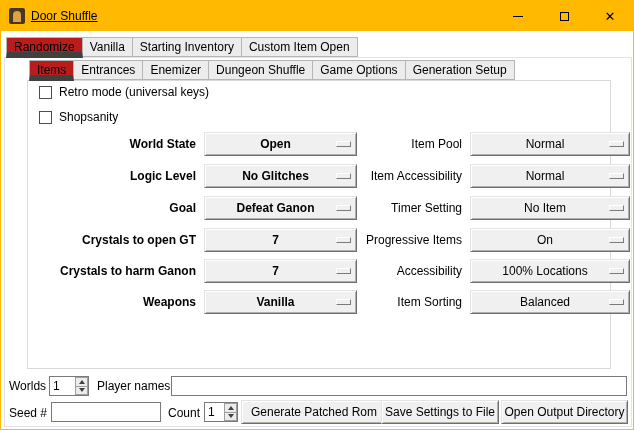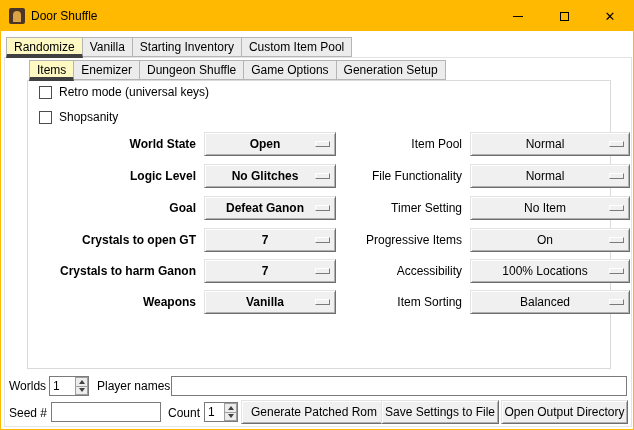--- a/index.html
+++ b/index.html
@@ -3,54 +3,54 @@
 <meta charset="utf-8">
 <style>
   * { margin:0; padding:0; box-sizing:border-box; }
   body { font-family:"Liberation Sans","DejaVu Sans",sans-serif; font-size:12px; color:#000; background:#fff; }
   .window { position:relative; width:634px; height:430px; background:#ffffff; border:1px solid #ffb900; overflow:hidden; }
 
   
   .titlebar { position:absolute; top:0; left:0; width:632px; height:30px; background:#ffb900; display:flex; align-items:center; z-index:5; }
   .app-icon { width:16px; height:16px; margin-left:8px; position:relative; background:#4a3526; border-radius:2px; flex:none; }
   .app-icon::after { content:""; position:absolute; left:4px; top:3px; width:8px; height:11px; background:#d9a441; border-radius:4px 4px 0 0; }
-  .title-text { margin-left:6px; font-size:12px; }
+  .title-text { margin-left:6px; font-size:12px;text-decoration:underline; }
   .win-controls { margin-left:auto; display:flex; height:100%; }
   .win-btn { width:46px; height:100%; display:flex; align-items:center; justify-content:center; cursor:default; }
   .glyph-min { width:10px; height:1px; background:#000; }
   .glyph-max { width:9px; height:9px; border:1px solid #000; }
   .glyph-close { font-size:13px; line-height:1; }
 
   
   .pane { position:absolute; background:#fff; }
   .pane-outer { left:3px; top:56px; width:628px; height:370px; border:1px solid #e3e3e3; }
   .pane-inner { left:26px; top:79px; width:584px; height:289px; border:1px solid #d9d9d9; }
 
   
   .tabs { position:absolute; display:flex; z-index:3; }
   .tabs-primary { left:5px; top:36px; }
   .tabs-secondary { left:28px; top:59px; }
   .tab { height:20px; line-height:19px; padding:0 7px; background:#ececec; border:1px solid #b5b5b5; cursor:default; white-space:nowrap; }
   .tab + .tab { margin-left:-1px; }
-  .tab.active { background:#fef9c3; height:21px; border-bottom:4px solid #404040; position:relative; z-index:4; }
+  .tab.active { background:#b91c1c; height:21px; border-bottom:6px solid #404040; position:relative; z-index:4; }
 
   
   .check-row { position:absolute; left:38px; display:flex; align-items:center; height:14px; z-index:2; }
   .checkbox { width:13px; height:13px; background:#fff; border:1px solid #4d4d4d; margin-right:7px; flex:none; }
 
   
   .setting-row { position:absolute; display:flex; align-items:center; height:24px; z-index:2; }
   .setting-row.left { left:28px;font-weight:bold; }
   .setting-row.right { left:330px;padding-left:33px; }
   .setting-label { text-align:right; margin-right:8px; }
   .setting-row.left .setting-label { width:167px; }
   .setting-row.right .setting-label { width:98px; }
   .dropdown { position:relative; height:24px; background:#f0f0f0; border:1px solid; border-color:#e3e3e3 #6e6e6e #6e6e6e #e3e3e3;
               box-shadow: inset 1px 1px 0 #ffffff, inset -1px -1px 0 #b0b0b0; display:flex; align-items:center; justify-content:center; cursor:default; }
-  .setting-row.left .dropdown { width:132px; }
+  .setting-row.left .dropdown { width:153px; }
   .setting-row.right .dropdown { width:160px; }
   .dropdown-value { margin-right:10px; }
   .dropdown-indicator { position:absolute; right:5px; top:8px; width:15px; height:6px; background:#f0f0f0; border:1px solid;
                         border-color:#ffffff #7a7a7a #7a7a7a #ffffff; }
 
   
   .bottom-row { position:absolute; left:0; width:632px; z-index:2; }
   .row-worlds { top:374px; height:22px; }
   .row-seed { top:399px; height:24px; }
   .field-label { position:absolute; font-size:12px; }
@@ -87,25 +87,26 @@
     </div>
   </div>
 
   <div class="pane pane-outer"></div>
   <div class="pane pane-inner"></div>
 
   <div class="tabs tabs-primary">
     <div class="tab active">Randomize</div>
     <div class="tab">Vanilla</div>
     <div class="tab">Starting Inventory</div>
-    <div class="tab">Custom Item Pool</div>
+    <div class="tab">Custom Item Open</div>
   </div>
 
   <div class="tabs tabs-secondary">
     <div class="tab active">Items</div>
+    <div class="tab">Entrances</div>
     <div class="tab">Enemizer</div>
     <div class="tab">Dungeon Shuffle</div>
     <div class="tab">Game Options</div>
     <div class="tab">Generation Setup</div>
   </div>
 
   <div class="check-row" style="top:84px">
     <span class="checkbox"></span>
     <span class="check-label">Retro mode (universal keys)</span>
   </div>
@@ -158,21 +159,21 @@
   </div>
 
   <div class="setting-row right" style="top:131px">
     <span class="setting-label">Item Pool</span>
     <div class="dropdown">
       <span class="dropdown-value">Normal</span>
       <span class="dropdown-indicator"></span>
     </div>
   </div>
   <div class="setting-row right" style="top:163px">
-    <span class="setting-label">File Functionality</span>
+    <span class="setting-label">Item Accessibility</span>
     <div class="dropdown">
       <span class="dropdown-value">Normal</span>
       <span class="dropdown-indicator"></span>
     </div>
   </div>
   <div class="setting-row right" style="top:195px">
     <span class="setting-label">Timer Setting</span>
     <div class="dropdown">
       <span class="dropdown-value">No Item</span>
       <span class="dropdown-indicator"></span>

